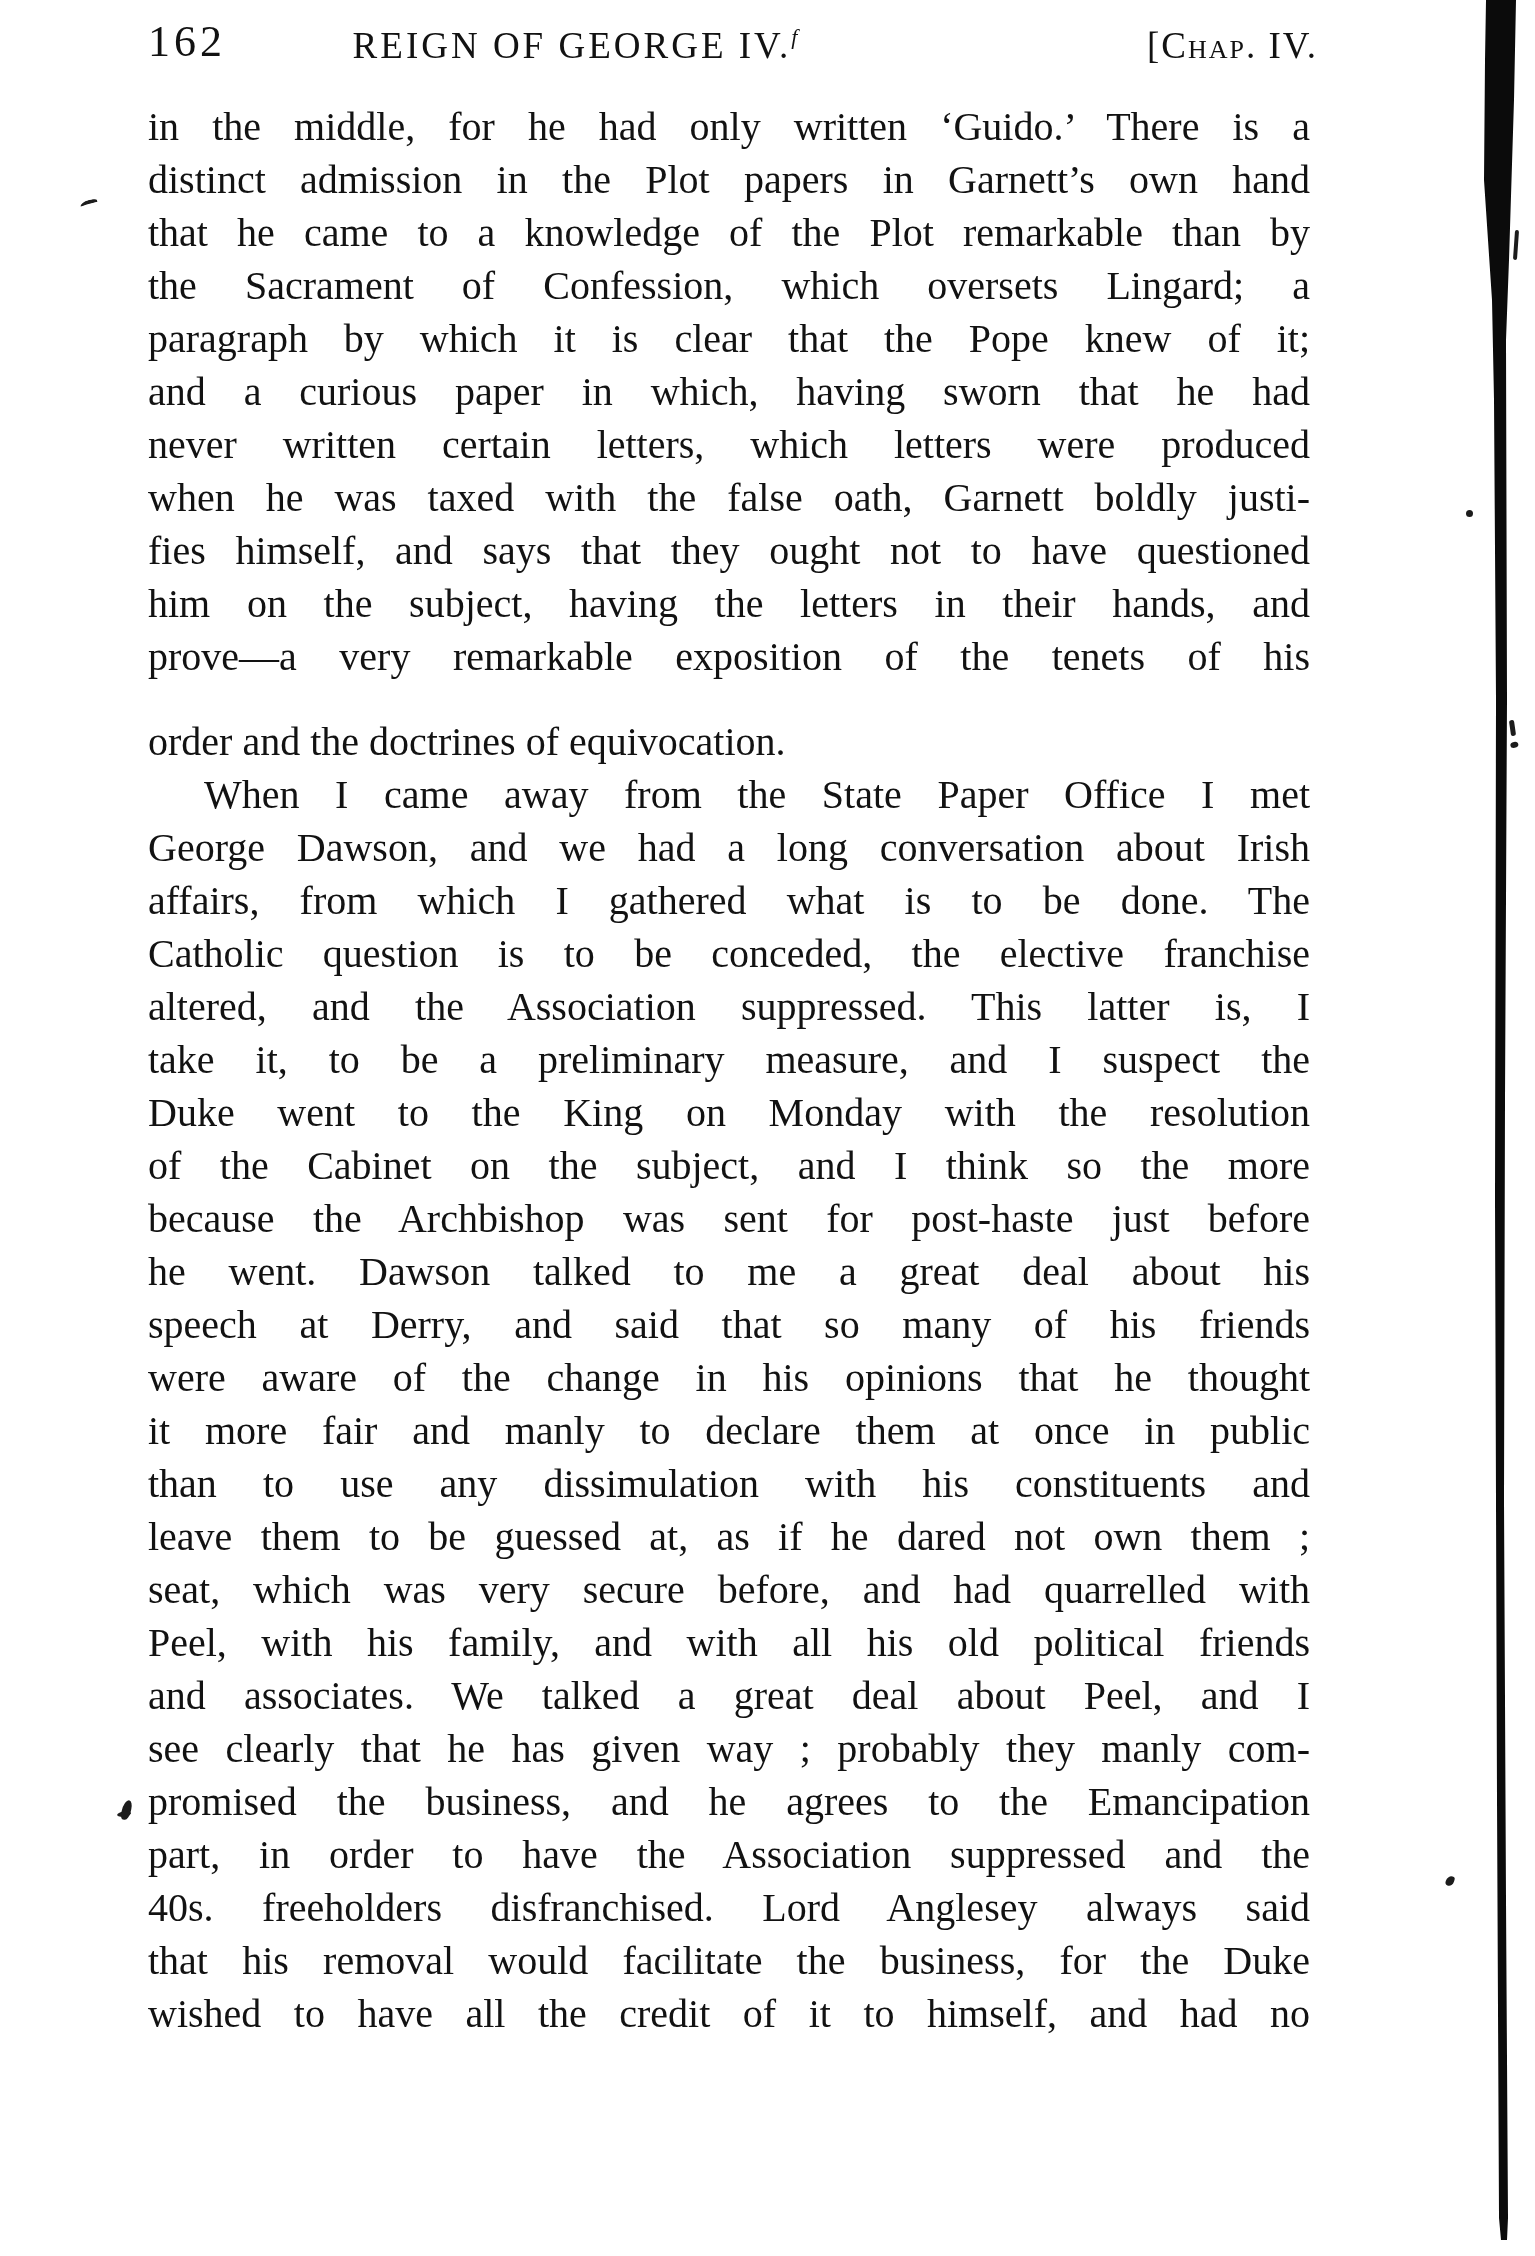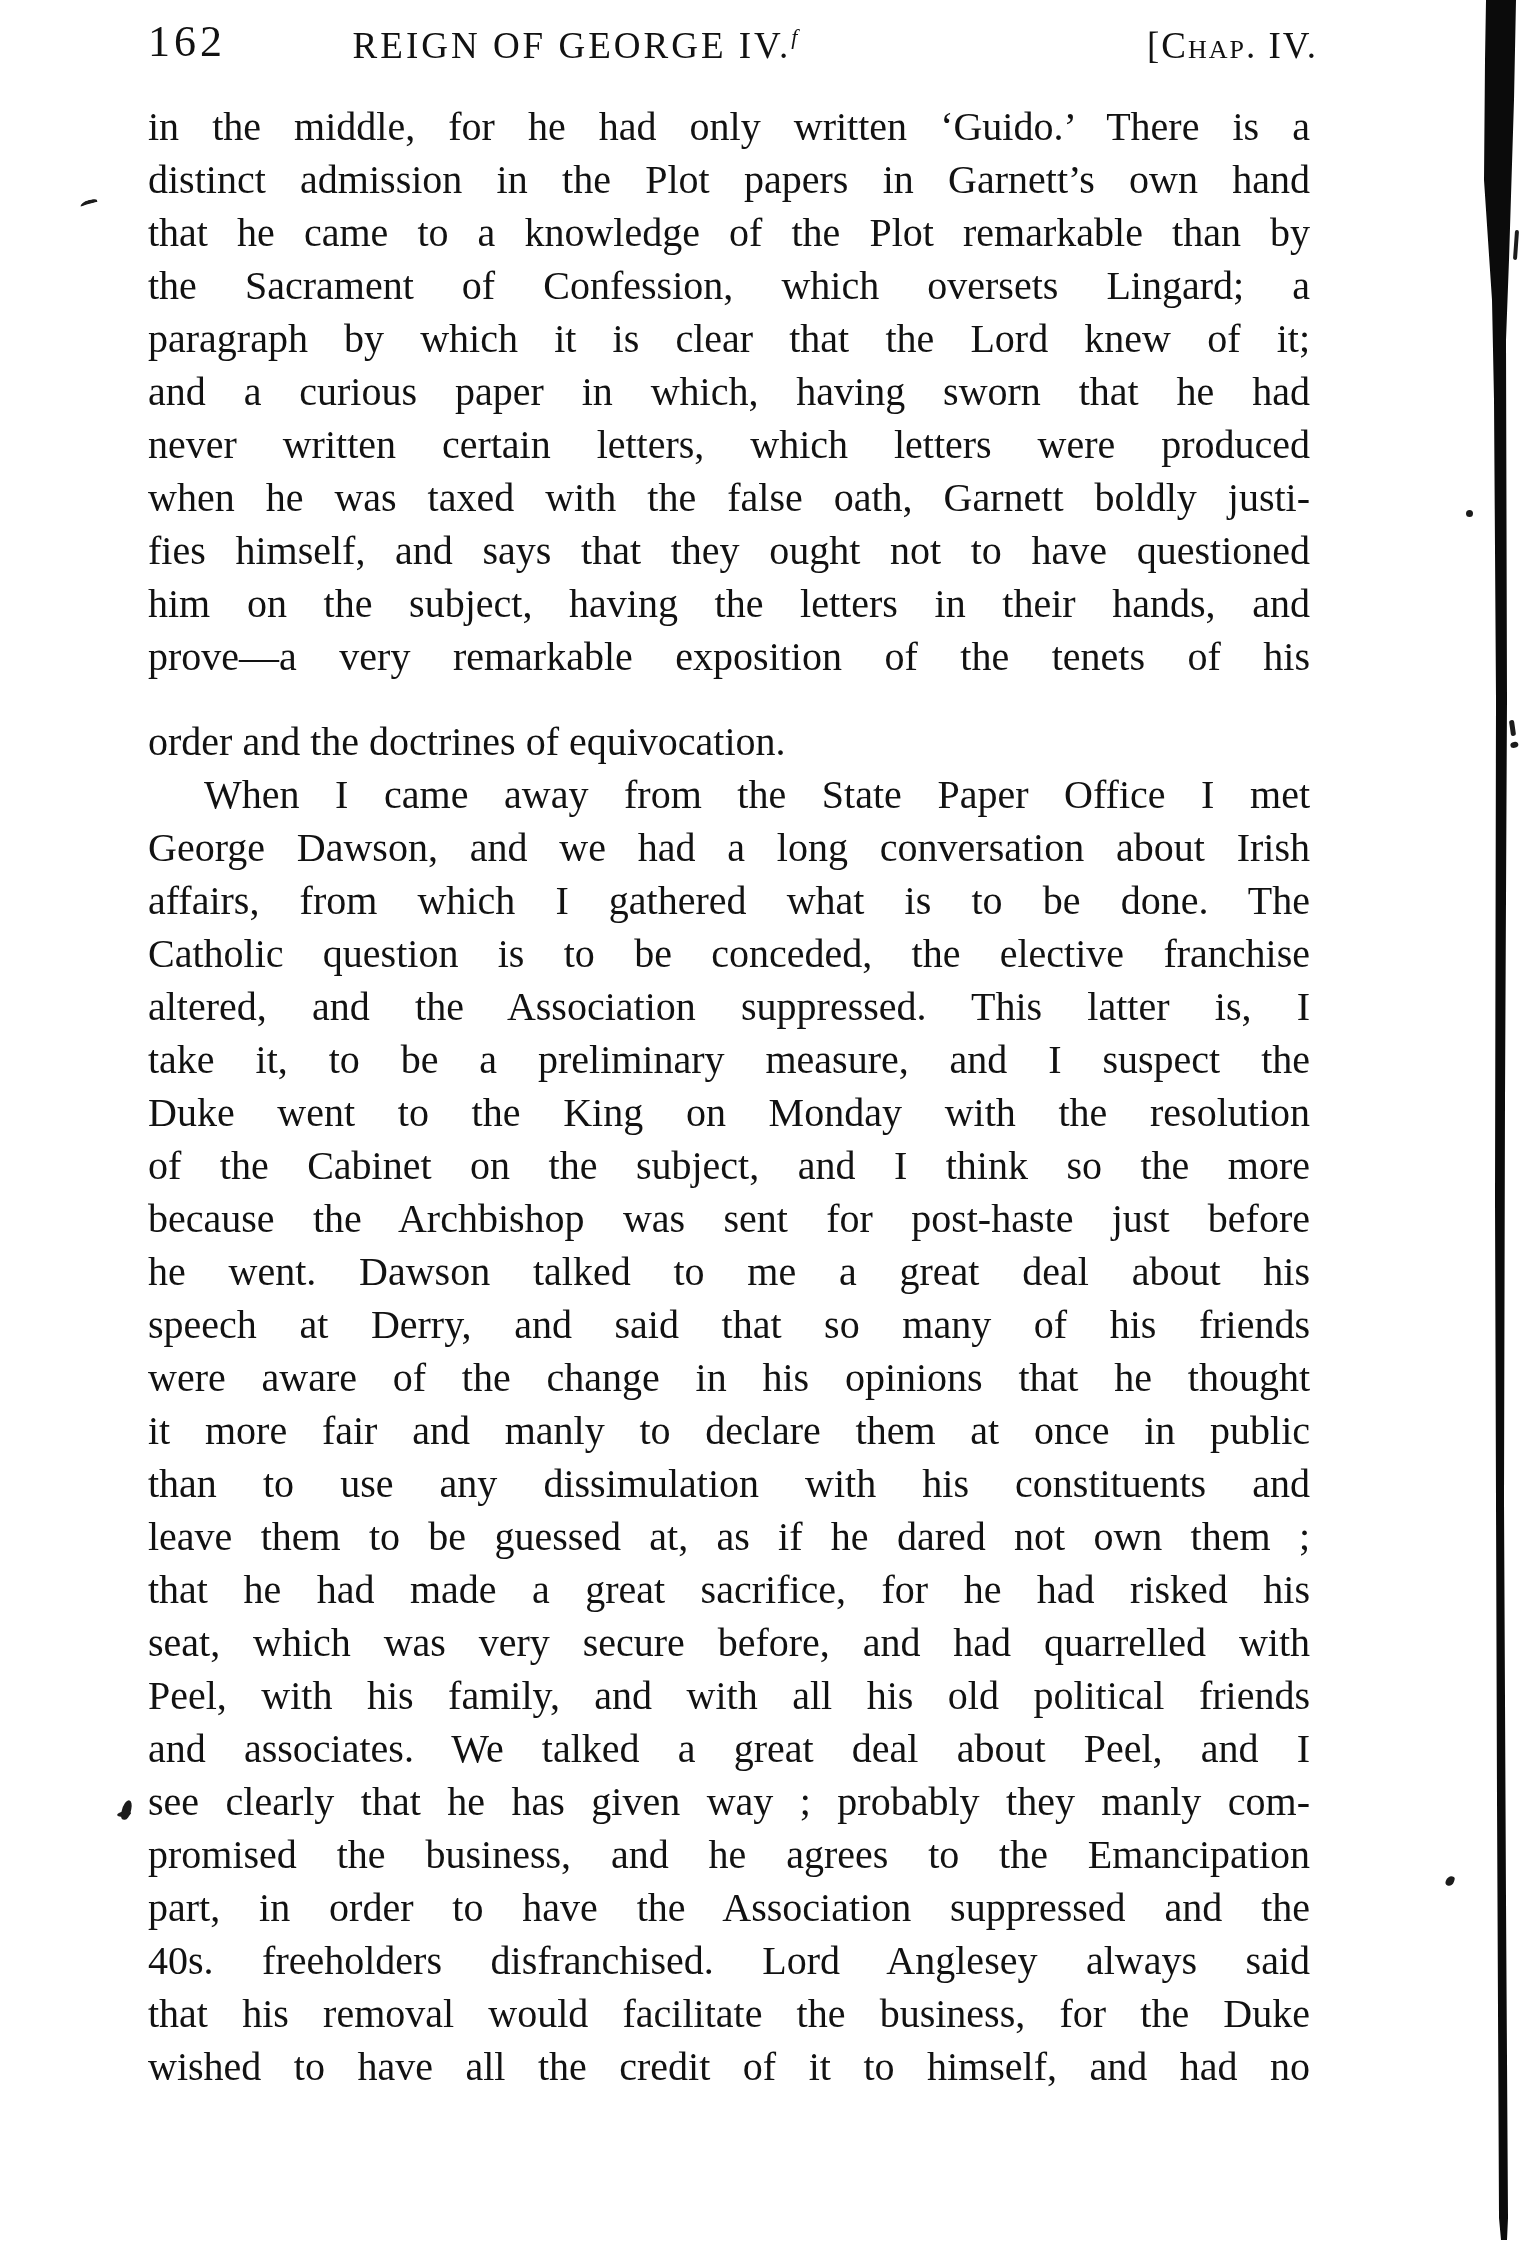--- a/index.html
+++ b/index.html
@@ -128,21 +128,21 @@
     <span class="running-head"><span>REIGN OF GEORGE IV.</span><span class="head-mark">f</span></span>
     <span class="chapter-label">[Chap. IV.</span>
   </div>
 
   <div class="text-block">
       <div class="paragraph">
         <div class="line">in the middle, for he had only written ‘Guido.’  There is a</div>
         <div class="line">distinct admission in the Plot papers in Garnett’s own hand</div>
         <div class="line">that he came to a knowledge of the Plot remarkable than by</div>
         <div class="line">the Sacrament of Confession, which oversets Lingard; a</div>
-        <div class="line">paragraph by which it is clear that the Lord knew of it;</div>
+        <div class="line">paragraph by which it is clear that the Pope knew of it;</div>
         <div class="line">and a curious paper in which, having sworn that he had</div>
         <div class="line">never written certain letters, which letters were produced</div>
         <div class="line">when he was taxed with the false oath, Garnett boldly justi-</div>
         <div class="line">fies himself, and says that they ought not to have questioned</div>
         <div class="line">him on the subject, having the letters in their hands, and</div>
         <div class="line">prove—a very remarkable exposition of the tenets of his</div>
         <div class="line final">order and the doctrines of equivocation.</div>
       </div>
       <div class="paragraph">
         <div class="line indent">When I came away from the State Paper Office I met</div>
@@ -153,21 +153,20 @@
         <div class="line">take it, to be a preliminary measure, and I suspect the</div>
         <div class="line">Duke went to the King on Monday with the resolution</div>
         <div class="line">of the Cabinet on the subject, and I think so the more</div>
         <div class="line">because the Archbishop was sent for post-haste just before</div>
         <div class="line">he went.  Dawson talked to me a great deal about his</div>
         <div class="line">speech at Derry, and said that so many of his friends</div>
         <div class="line">were aware of the change in his opinions that he thought</div>
         <div class="line">it more fair and manly to declare them at once in public</div>
         <div class="line">than to use any dissimulation with his constituents and</div>
         <div class="line">leave them to be guessed at, as if he dared not own them ;</div>
-        <div class="line">that he had made a great sacrifice, for he had risked his</div>
         <div class="line">seat, which was very secure before, and had quarrelled with</div>
         <div class="line">Peel, with his family, and with all his old political friends</div>
         <div class="line">and associates.  We talked a great deal about Peel, and I</div>
         <div class="line">see clearly that he has given way ; probably they manly com-</div>
         <div class="line">promised the business, and he agrees to the Emancipation</div>
         <div class="line">part, in order to have the Association suppressed and the</div>
         <div class="line">40s. freeholders disfranchised.  Lord Anglesey always said</div>
         <div class="line">that his removal would facilitate the business, for the Duke</div>
         <div class="line">wished to have all the credit of it to himself, and had no</div>
       </div>

